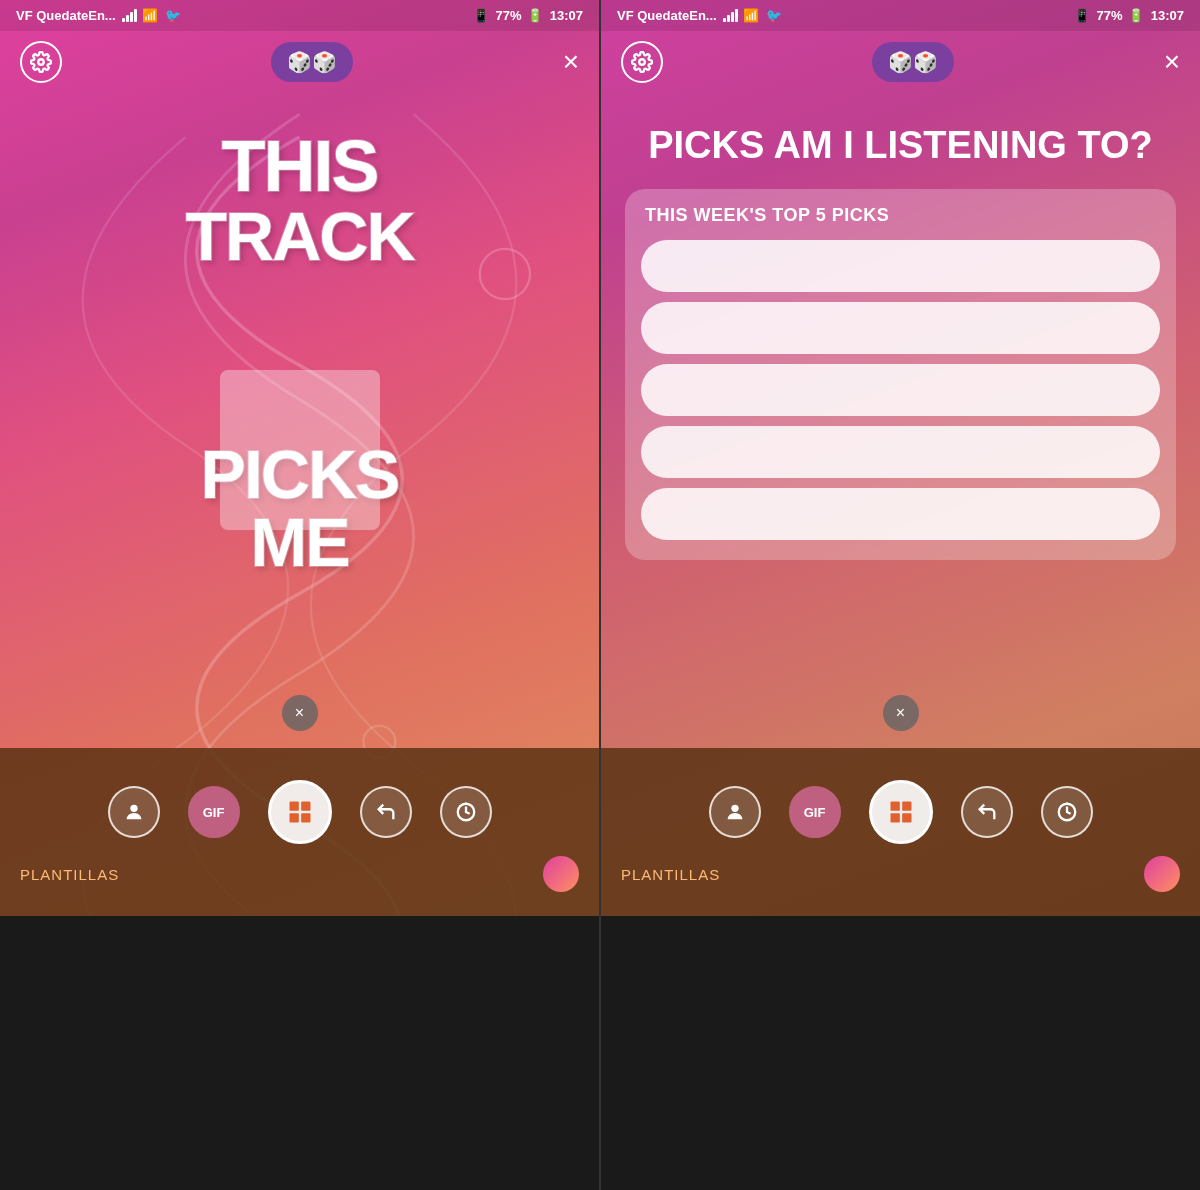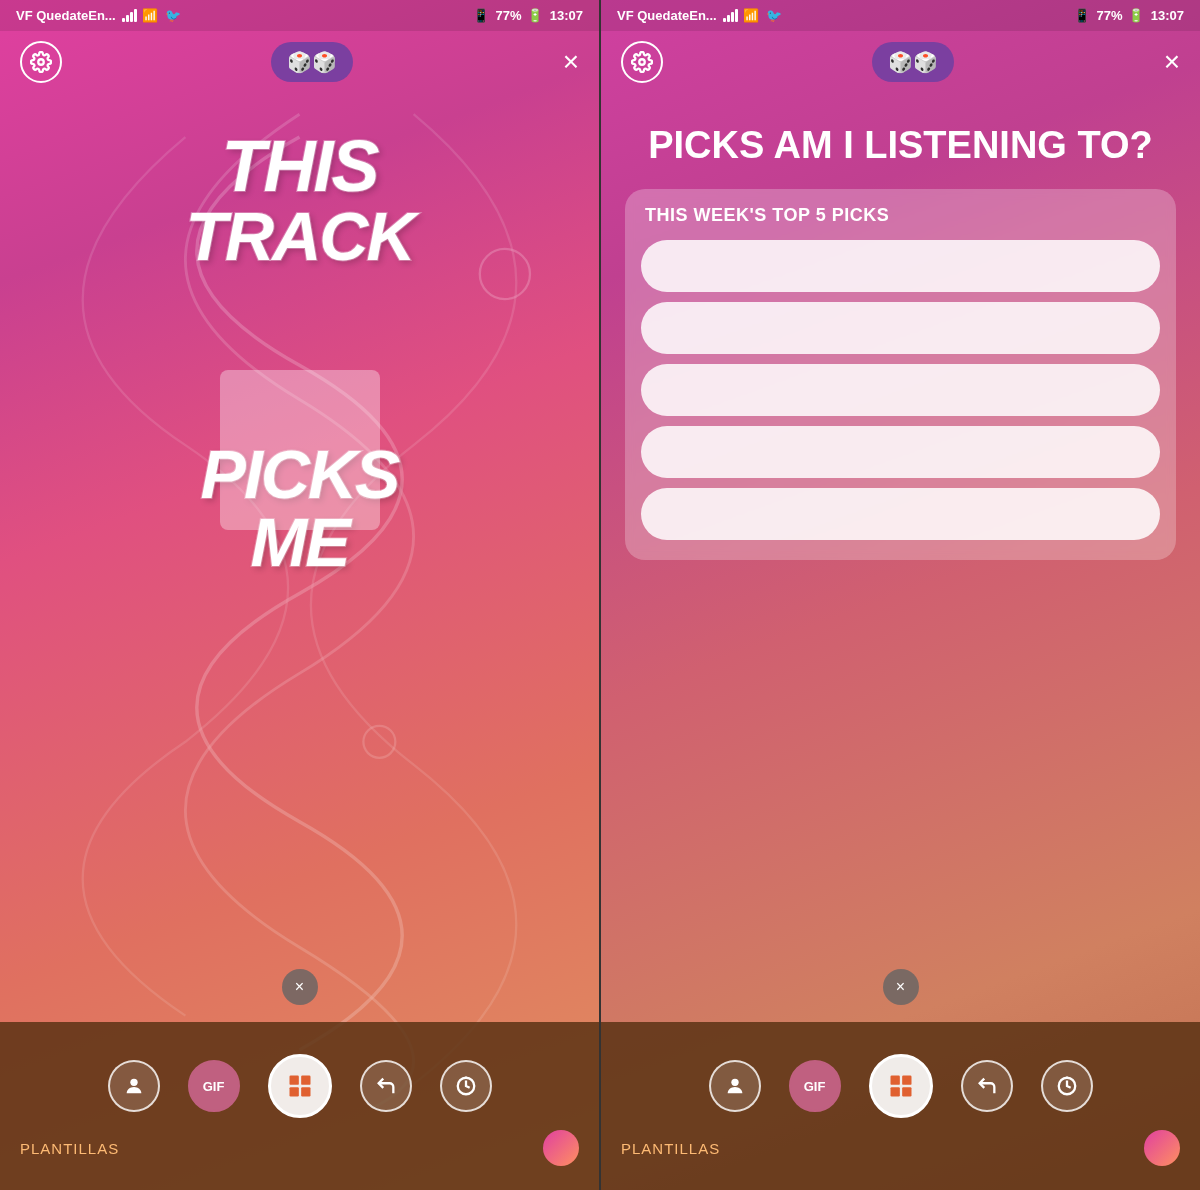--- a/index.html
+++ b/index.html
@@ -7,21 +7,21 @@
       width: 1200px;
       height: 1190px;
       display: flex;
       font-family: Arial, sans-serif;
       background: #1a1a1a;
       overflow: hidden;
     }
 
     .phone-screen {
       width: 600px;
-      height: 1190px;
+      height: 916px;
       position: relative;
       overflow: hidden;
       display: flex;
       flex-direction: column;
     }
 
     
     .status-bar {
       display: flex;
       justify-content: space-between;
@@ -105,21 +105,20 @@
 
     
     .main-text-left {
       position: absolute;
       top: 130px;
       left: 0; right: 0;
       z-index: 3;
       text-align: center;
       color: white;
       font-weight: 900;
-      font-style: italic;
       line-height: 1;
       text-shadow: 3px 3px 6px rgba(0,0,0,0.2);
     }
     .main-text-left .line1 { font-size: 72px; letter-spacing: -2px; }
     .main-text-left .line2 { font-size: 68px; letter-spacing: -2px; }
     .main-text-left .line3 { font-size: 68px; letter-spacing: -2px; margin-top: 170px; }
     .main-text-left .line4 { font-size: 68px; letter-spacing: -2px; }
 
     
     .album-art {

